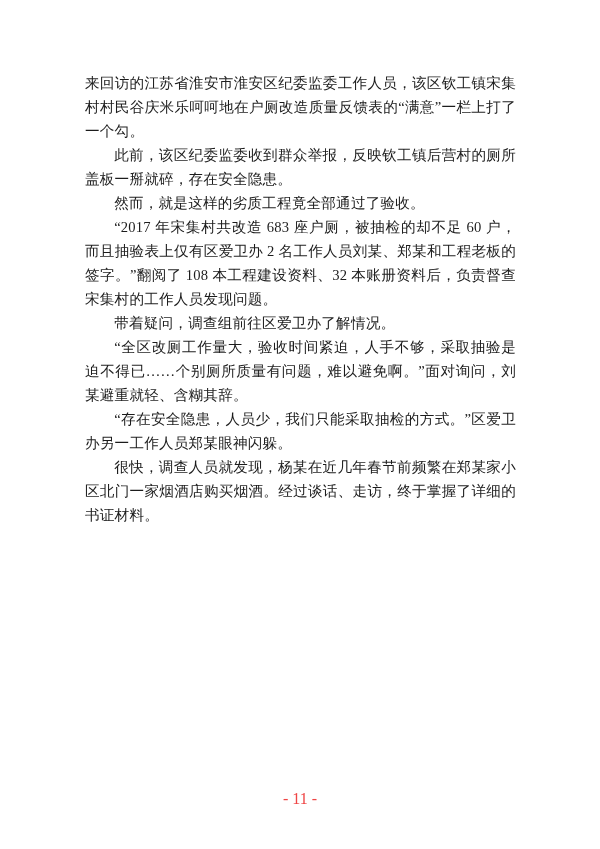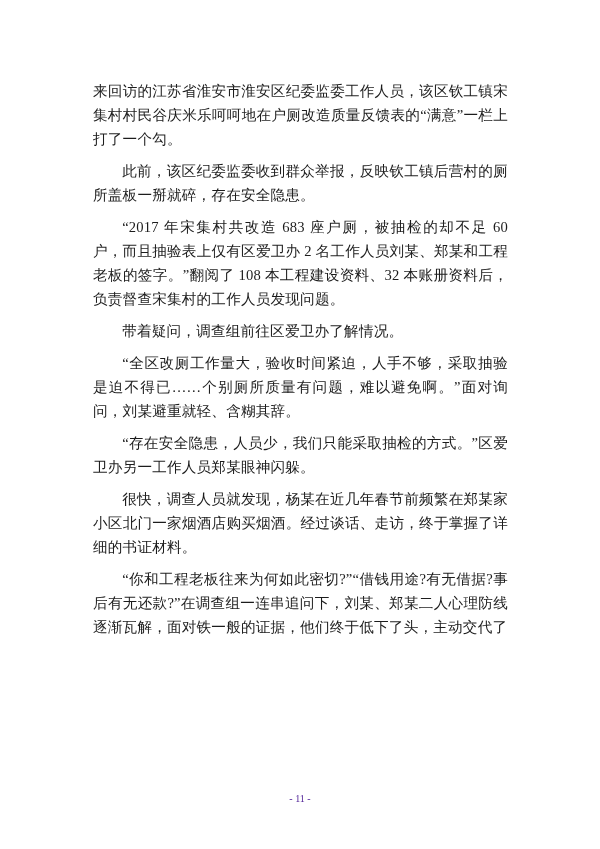--- a/index.html
+++ b/index.html
@@ -21,47 +21,47 @@
     left: 85px;
     top: 71px;
     width: 431px;
     font-size: 14.6px;
     line-height: 24px;
     text-align: justify;
     text-justify: inter-ideograph;
     letter-spacing: 0.2px;
   }
   .text-body p {
-    margin: 8px;
+    margin: 0;
     padding: 0;
     text-indent: 2em;
     word-break: break-all;
   }
   .text-body p.no-indent {
     text-indent: 0;
   }
   .footer {
     position: absolute;
     left: 0;
     right: 0;
     top: 791px;
     text-align: center;
-    font-size: 10px;
+    font-size: 16px;
     line-height: 16px;
-    color: #4c1d95;
+    color: #ef4444;
   }
 </style>
 </head>
 <body>
 
 <div class="page">
   <div class="text-body">
     <p class="no-indent">来回访的江苏省淮安市淮安区纪委监委工作人员，该区钦工镇宋集村村民谷庆米乐呵呵地在户厕改造质量反馈表的“满意”一栏上打了一个勾。</p>
     <p>此前，该区纪委监委收到群众举报，反映钦工镇后营村的厕所盖板一掰就碎，存在安全隐患。</p>
+    <p>然而，就是这样的劣质工程竟全部通过了验收。</p>
     <p>“2017 年宋集村共改造 683 座户厕，被抽检的却不足 60 户，而且抽验表上仅有区爱卫办 2 名工作人员刘某、郑某和工程老板的签字。”翻阅了 108 本工程建设资料、32 本账册资料后，负责督查宋集村的工作人员发现问题。</p>
     <p>带着疑问，调查组前往区爱卫办了解情况。</p>
     <p>“全区改厕工作量大，验收时间紧迫，人手不够，采取抽验是迫不得已……个别厕所质量有问题，难以避免啊。”面对询问，刘某避重就轻、含糊其辞。</p>
     <p>“存在安全隐患，人员少，我们只能采取抽检的方式。”区爱卫办另一工作人员郑某眼神闪躲。</p>
     <p>很快，调查人员就发现，杨某在近几年春节前频繁在郑某家小区北门一家烟酒店购买烟酒。经过谈话、走访，终于掌握了详细的书证材料。</p>
-    <p>“你和工程老板往来为何如此密切?”“借钱用途?有无借据?事后有无还款?”在调查组一连串追问下，刘某、郑某二人心理防线逐渐瓦解，面对铁一般的证据，他们终于低下了头，主动交代了</p>
   </div>
   <div class="footer">- 11 -</div>
 </div>
 
 </body></html>

